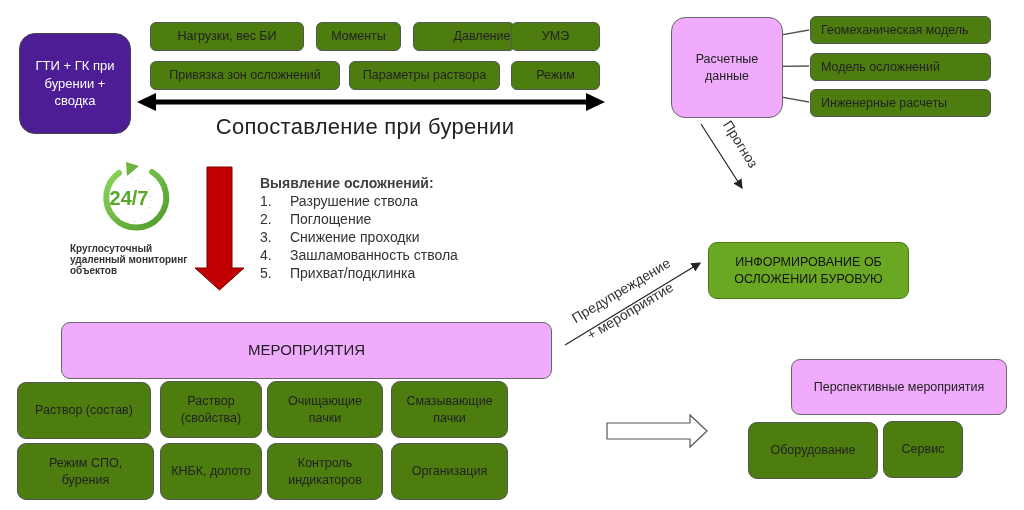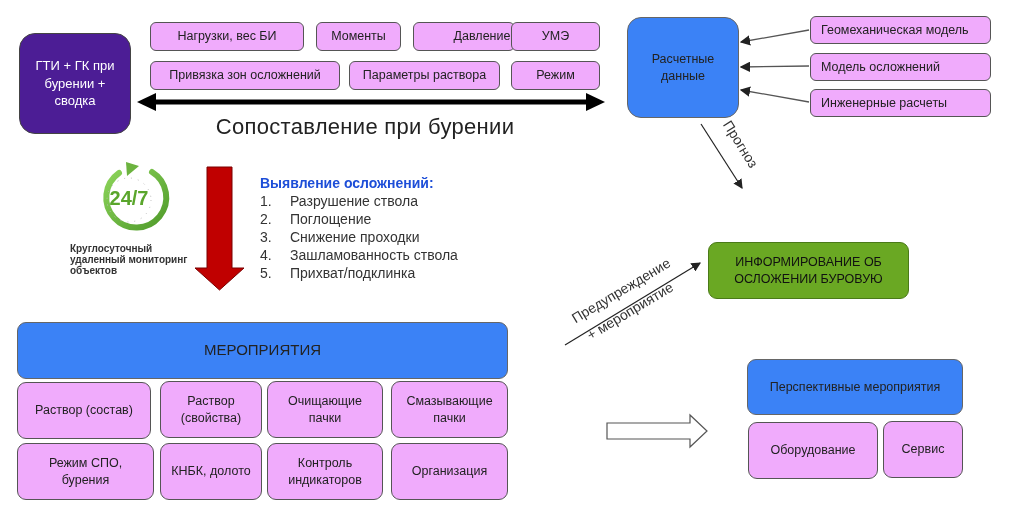--- a/index.html
+++ b/index.html
@@ -1,28 +1,28 @@
 <!DOCTYPE html>
 <html><head>
 <meta charset="utf-8">
 <style>
   html, body { margin:0; padding:0; background:#ffffff; }
   body { width:1024px; height:510px; position:relative; overflow:hidden;
          font-family:"Liberation Sans", "DejaVu Sans", sans-serif; color:#222; }
   .abs { position:absolute; box-sizing:border-box; }
   .box { display:flex; align-items:center; justify-content:center; text-align:center;
-         border:1.5px solid #555; border-radius:9px; background:#f0abfc; font-size:12.5px;
+         border:1.5px solid #555; border-radius:9px; background:#4d7c0f; font-size:12.5px;
          line-height:1.35; color:#222; }
   .pill { border-radius:6px; font-size:12.5px; }
   .gray { background:#4c1d95; color:#fff; border-color:#444; border-radius:16px; font-size:13px;margin-top:16px; }
-  .yellow { background:#3b82f6; border-color:#666; }
+  .yellow { background:#f0abfc; border-color:#666;margin-left:44px; }
   .green { background:#6aa823; border-color:#4a7a18; color:#111; font-size:12.5px; }
   .title-big { font-size:22px; color:#222; letter-spacing:0.3px; white-space:nowrap; }
   .list { font-size:14px; line-height:18px; color:#333; }
-  .list-head { font-weight:bold; font-size:14px; color:#1d4ed8; }
+  .list-head { font-weight:bold; font-size:14px; color:#404040; }
   .list-item { display:flex; }
   .list-num { width:30px; }
   .monitor-caption { font-size:10px; font-weight:bold; text-align:left; line-height:11px; color:#333; }
   svg { position:absolute; left:0; top:0; overflow:visible; }
   .rot-label { font-size:14px; color:#333; white-space:nowrap; transform-origin:left bottom; }
 </style>
 </head>
 <body>
 
 <svg width="1024" height="510">

